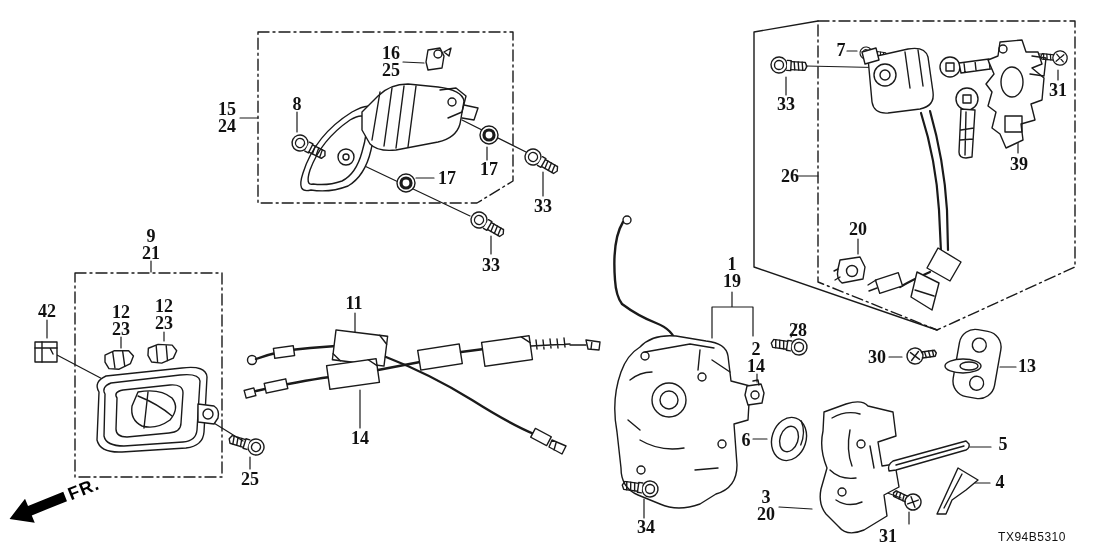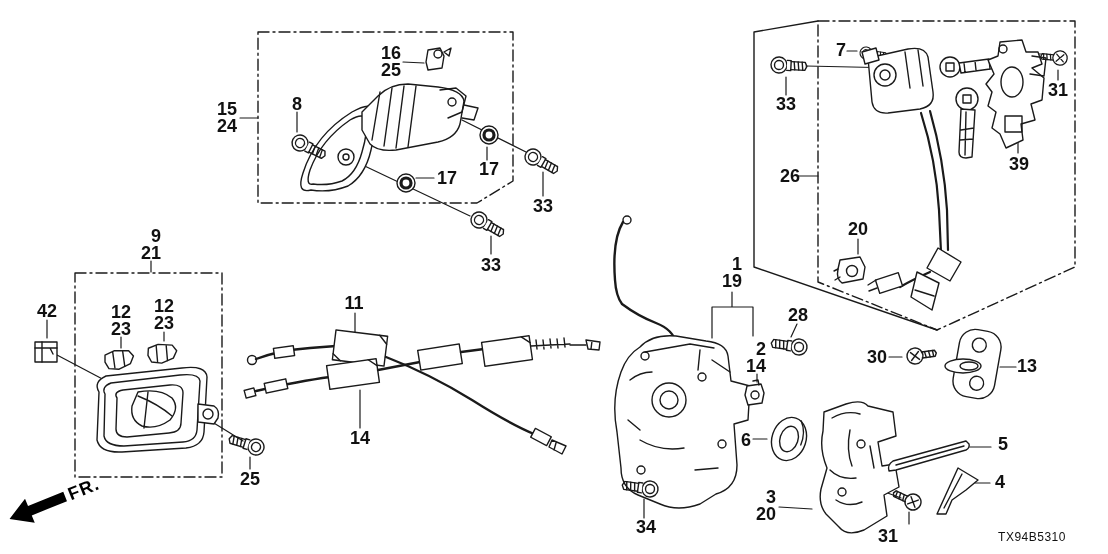--- a/index.html
+++ b/index.html
@@ -1,21 +1,21 @@
 <!DOCTYPE html>
 <html><head>
 <meta charset="utf-8">
 <style>
   html,body{margin:0;padding:0;background:#fff;}
   .stage{position:relative;width:1108px;height:554px;background:#fff;overflow:hidden;
          font-family:"Liberation Sans",sans-serif;color:#111;}
   svg.art{position:absolute;left:0;top:0;}
   .dashdot{stroke-dasharray:11 4 2 4;}
   .callout{position:absolute;transform:translate(-50%,-50%);font-size:18px;font-weight:bold;
-           line-height:17px;text-align:right;white-space:pre-line;color:#111;letter-spacing:0px;}
+           line-height:17px;text-align:center;white-space:pre-line;color:#111;letter-spacing:0px;font-family:Liberation Serif, serif;}
   .drawing-code{position:absolute;transform:translate(-50%,-50%);font-size:12px;font-weight:400;
            color:#111;letter-spacing:0.5px;}
   .fr{position:absolute;left:6px;top:487px;display:flex;align-items:center;
       transform:rotate(-22deg);transform-origin:50% 50%;}
   .fr .fr-text{font-size:18px;font-weight:900;color:#000;margin-left:2px;letter-spacing:1px;}
 </style>
 </head>
 <body>
 
 <div class="stage">
@@ -273,21 +273,21 @@
 <div class="callout" style="left:164px;top:315px">12
 23</div>
 <div class="callout" style="left:47px;top:311px">42</div>
 <div class="callout" style="left:250px;top:479px">25</div>
 <div class="callout" style="left:354px;top:303px">11</div>
 <div class="callout" style="left:360px;top:438px">14</div>
 <div class="callout" style="left:732px;top:273px">1
 19</div>
 <div class="callout" style="left:756px;top:358px">2
 14</div>
-<div class="callout" style="left:798px;top:315px">28</div>
+<div class="callout" style="left:798px;top:330px">28</div>
 <div class="callout" style="left:646px;top:527px">34</div>
 <div class="callout" style="left:746px;top:440px">6</div>
 <div class="callout" style="left:766px;top:506px">3
 20</div>
 <div class="callout" style="left:841px;top:50px">7</div>
 <div class="callout" style="left:786px;top:104px">33</div>
 <div class="callout" style="left:790px;top:176px">26</div>
 <div class="callout" style="left:858px;top:229px">20</div>
 <div class="callout" style="left:1019px;top:164px">39</div>
 <div class="callout" style="left:1058px;top:90px">31</div>

